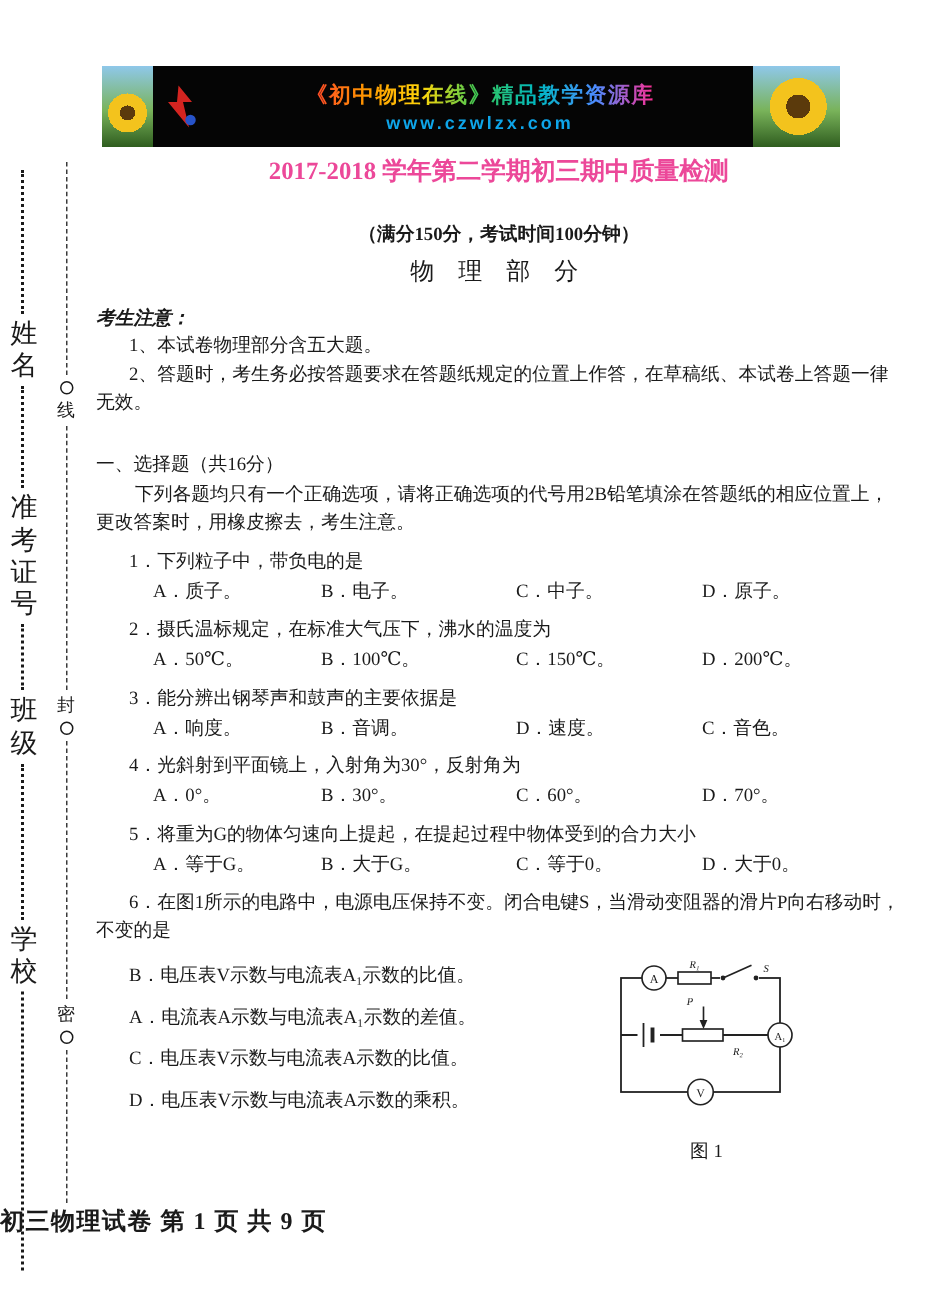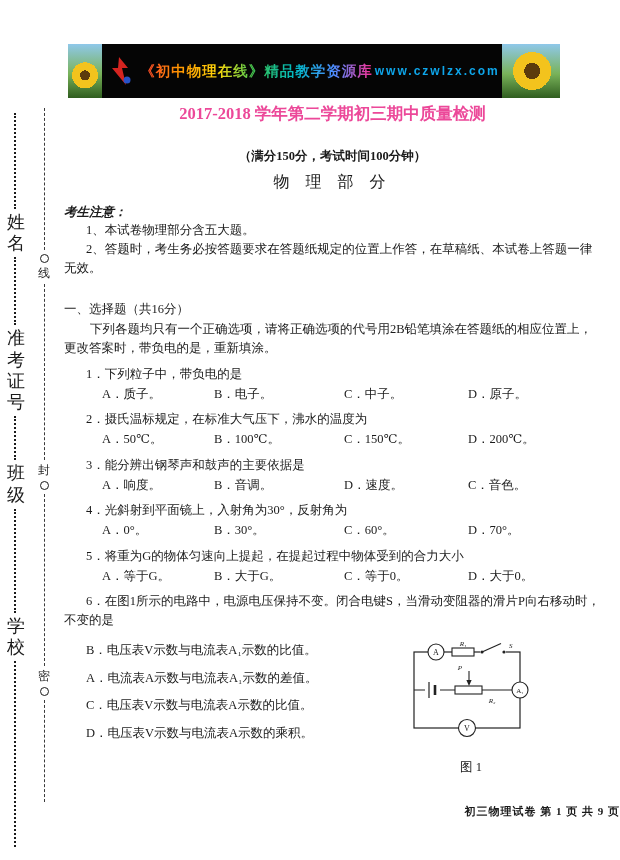--- a/index.html
+++ b/index.html
@@ -28,21 +28,21 @@
             background: #050505; display: flex; align-items: stretch; overflow: hidden; }
   .banner-photo { width: 34px;
     background:
       radial-gradient(circle at 50% 58%, #5b3a0c 0 5px, #f3c31d 5px 13px, rgba(0,0,0,0) 13px),
       linear-gradient(180deg, #8fc8ea 0%, #79b35a 55%, #2f5d1f 100%); }
   .banner-photo.right { width: 58px;
     background:
       radial-gradient(circle at 52% 50%, #5b3a0c 0 8px, #f3c31d 8px 19px, rgba(0,0,0,0) 19px),
       linear-gradient(180deg, #8fc8ea 0%, #79b35a 55%, #2f5d1f 100%); }
   .banner-logo { width: 36px; display: flex; align-items: center; justify-content: center; }
-  .banner-text { flex: 1; display: flex; flex-direction: row; align-items: center;
+  .banner-text { flex: 1; display: flex; flex-direction: column; align-items: center;
                  justify-content: center; gap: 2px; }
   .banner-title { font-weight: bold; font-size: 14.5px; letter-spacing: 1px; white-space: nowrap;
     color: #f5a623;
     background: linear-gradient(90deg, #ff3b30, #ff9500, #ffd60a, #34c759, #00b7c3, #4d8bff, #ff2d92);
     -webkit-background-clip: text; background-clip: text; -webkit-text-fill-color: transparent; }
   .banner-url { font-weight: bold; font-size: 12px; letter-spacing: 2px; color: #0ea5e9;
                 font-family: "Liberation Sans", "DejaVu Sans", sans-serif; }
 
   
   .content { position: absolute; left: 64px; top: 102px; width: 537px; line-height: 1.5; }
@@ -56,22 +56,22 @@
   .q-text { text-indent: 22px; margin-top: 7px; }
   .opts { display: grid; grid-template-columns: 112px 130px 124px auto;
           margin-left: 38px; margin-top: 1px; }
   .q6-row { display: flex; margin-top: 2px; }
   .q6-opts { flex: 1; }
   .q6-opt { margin: 9px 0 0 22px; }
   .q6-fig { width: 132px; margin-right: 64px; margin-top: 8px; text-align: center; }
   .fig-caption { font-size: 12.5px; margin-top: 12px; }
   svg text { font-family: "Liberation Serif", "DejaVu Serif", serif; fill: #1a1a1a; }
 
-  .footer { position: absolute; left: 0; right: 0; top: 804px; text-align: right;
-            font-weight: bold; font-size: 11px; letter-spacing: 1px; }
+  .footer { position: absolute; left: 0; right: 0; top: 804px; text-align: left;
+            font-weight: bold; font-size: 16px; letter-spacing: 1px; }
 </style>
 </head>
 <body>
 
 <div class="page">
 
   <div class="rail-a">
     <div class="dots" style="height:96px"></div>
     <div class="rail-label">姓名</div>
     <div class="dots" style="height:68px"></div>
@@ -120,21 +120,21 @@
   <div class="content">
     <div class="exam-title">2017-2018 学年第二学期初三期中质量检测</div>
     <div class="exam-meta">（满分150分，考试时间100分钟）</div>
     <div class="part-title">物 理 部 分</div>
 
     <div class="notice-label">考生注意：</div>
     <div class="notice-item">1、本试卷物理部分含五大题。</div>
     <div class="notice-item">2、答题时，考生务必按答题要求在答题纸规定的位置上作答，在草稿纸、本试卷上答题一律无效。</div>
 
     <div class="sec-heading">一、选择题（共16分）</div>
-    <div class="sec-intro">下列各题均只有一个正确选项，请将正确选项的代号用2B铅笔填涂在答题纸的相应位置上，更改答案时，带负电的是，重新填涂。</div>
+    <div class="sec-intro">下列各题均只有一个正确选项，请将正确选项的代号用2B铅笔填涂在答题纸的相应位置上，更改答案时，用橡皮擦去，考生注意。</div>
 
     <div>
       <div class="q-text">1．下列粒子中，带负电的是</div>
       <div class="opts">
         <span>A．质子。</span>
         <span>B．电子。</span>
         <span>C．中子。</span>
         <span>D．原子。</span>
       </div>
     </div>

